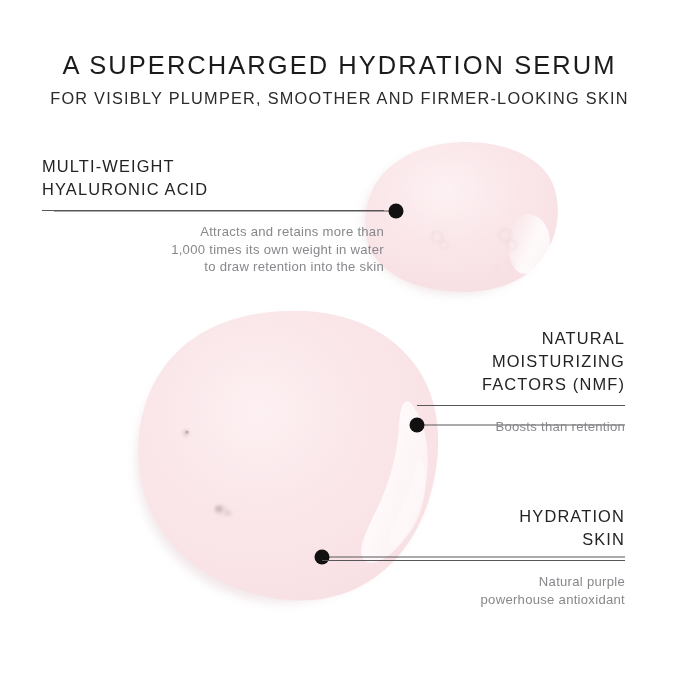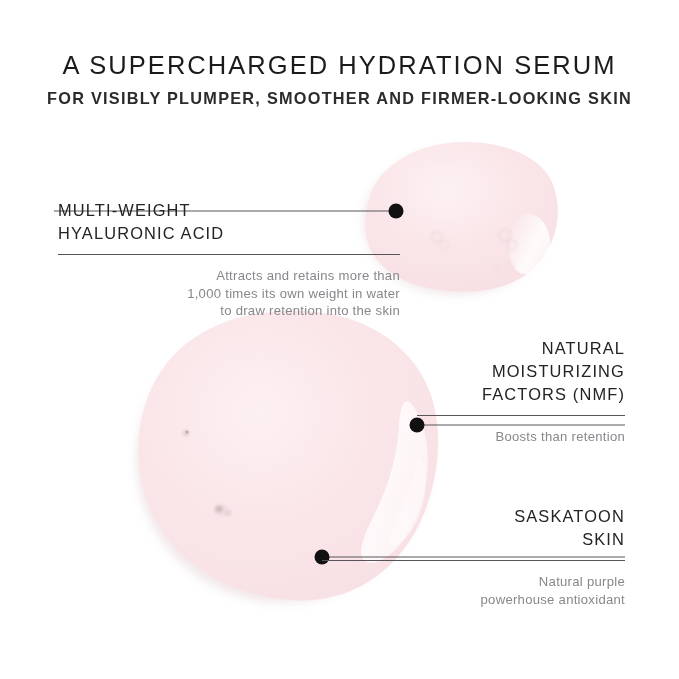--- a/index.html
+++ b/index.html
@@ -12,21 +12,21 @@
   #stage{position:relative;width:622px;height:679px;background:#fff;}
 
   
   .hdr{position:absolute;left:0;top:0;width:679px;text-align:center;}
   .hdr-title{
     font-size:25.5px;font-weight:300;letter-spacing:2.05px;
     color:#1b1b1d;line-height:1;white-space:nowrap;
     position:absolute;left:0;top:53px;width:679px;
   }
   .hdr-sub{
-    font-size:16.3px;font-weight:700;letter-spacing:1.25px;
+    font-size:16.3px;font-weight:400;letter-spacing:1.25px;
     color:#2b2b2d;line-height:1;white-space:nowrap;
     position:absolute;left:0;top:90px;width:679px;
   }
 
   
   .art{position:absolute;left:0;top:0;width:679px;height:679px;}
   .art svg{display:block;}
 
   
   .callout{position:absolute;}
@@ -36,25 +36,25 @@
   }
   .callout .c-rule{
     height:1px;background:#56565a;margin:9px 0 0 0;
   }
   .callout .c-body{
     font-size:13.1px;font-weight:400;letter-spacing:.28px;
     color:#87878c;line-height:17.6px;margin-top:12px;white-space:nowrap;text-align:right;
   }
 
   
-  #callout-hyaluronic{left:58px;top:155px;width:342px;text-align:left;margin-top:44px;}
+  #callout-hyaluronic{left:42px;top:155px;width:342px;text-align:left;}
   #callout-hyaluronic .c-rule{width:342px;}
 
   
-  #callout-nmf{left:417px;top:337px;width:208px;text-align:right;}
+  #callout-nmf{left:417px;top:327px;width:208px;text-align:right;}
   #callout-nmf .c-rule{width:208px;}
 
   
   #callout-saskatoon{left:322px;top:505px;width:303px;text-align:right;}
   #callout-saskatoon .c-rule{width:303px;}
 
   
   .leaders{position:absolute;left:0;top:0;width:679px;height:679px;pointer-events:none;}
 </style>
 </head>
@@ -203,21 +203,21 @@
       <div>FACTORS (NMF)</div>
     </div>
     <div class="c-rule"></div>
     <div class="c-body">
       <div>Boosts than retention</div>
     </div>
   </div>
 
   <div class="callout" id="callout-saskatoon">
     <div class="c-head">
-      <div>SASKATOON</div>
+      <div>HYDRATION</div>
       <div>SKIN</div>
     </div>
     <div class="c-rule"></div>
     <div class="c-body">
       <div>Natural purple</div>
       <div>powerhouse antioxidant</div>
     </div>
   </div>
 
 </div>

